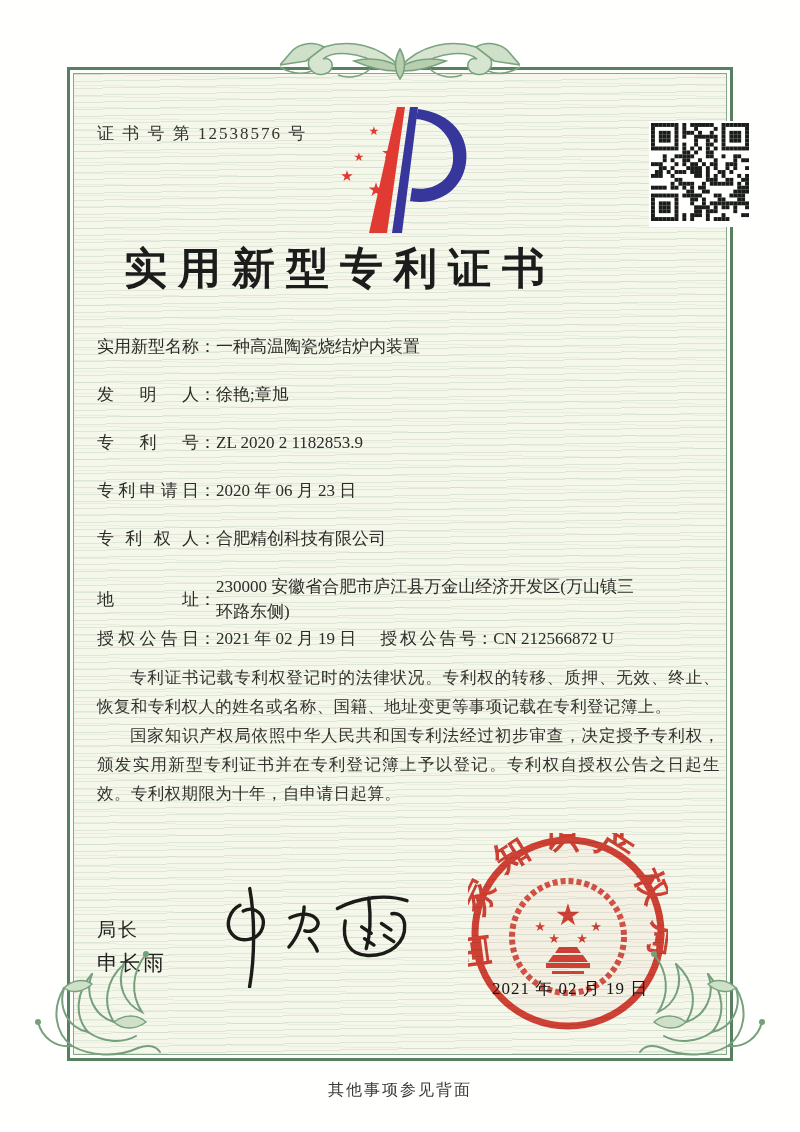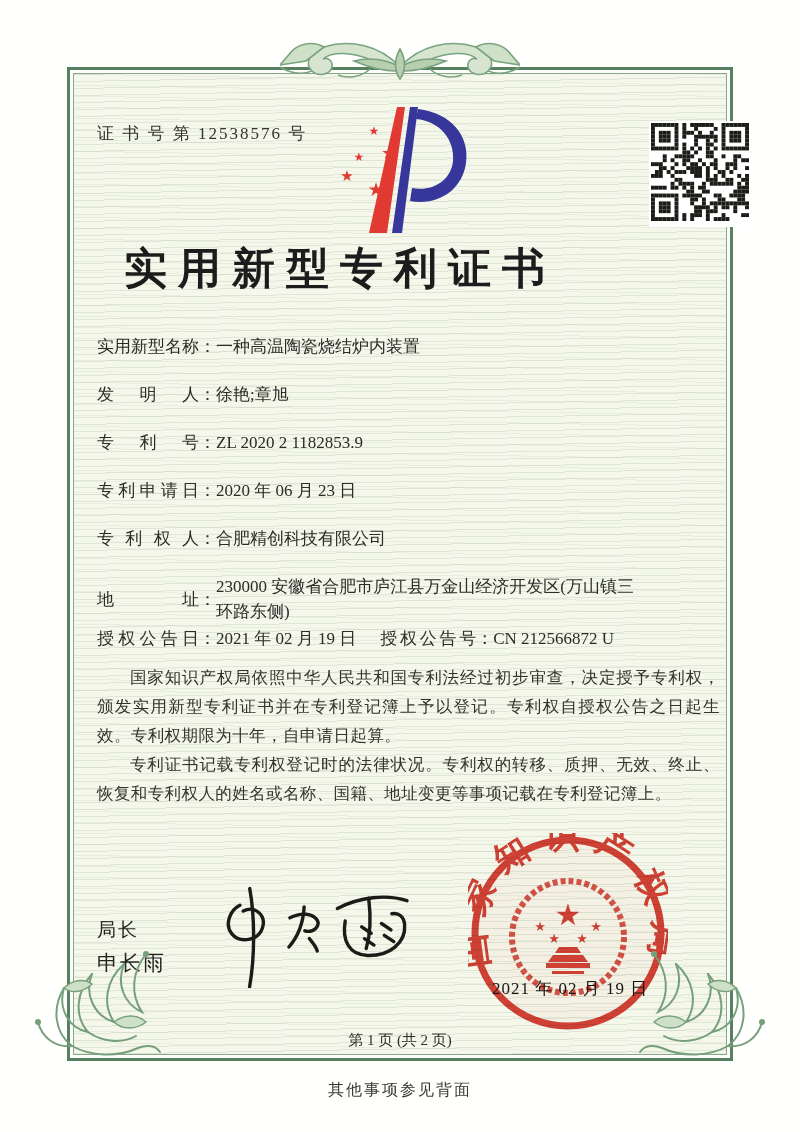--- a/index.html
+++ b/index.html
@@ -479,22 +479,22 @@
       <span>2021 年 02 月 19 日</span>
       <span class="group2">
         <span class="flabel">授权公告号</span>
           <span class="fcolon">：</span>
         <span>CN 212566872 U</span>
       </span>
     </div>
   </div>
 
   <div class="abs paras">
+    <p>专利证书记载专利权登记时的法律状况。专利权的转移、质押、无效、终止、恢复和专利权人的姓名或名称、国籍、地址变更等事项记载在专利登记簿上。</p>
     <p>国家知识产权局依照中华人民共和国专利法经过初步审查，决定授予专利权，颁发实用新型专利证书并在专利登记簿上予以登记。专利权自授权公告之日起生效。专利权期限为十年，自申请日起算。</p>
-    <p>专利证书记载专利权登记时的法律状况。专利权的转移、质押、无效、终止、恢复和专利权人的姓名或名称、国籍、地址变更等事项记载在专利登记簿上。</p>
   </div>
 
   <div class="abs sig-role">局长</div>
   <div class="abs sig-name">申长雨</div>
 
   <svg class="abs sig-hand" width="210" height="110" viewBox="0 0 210 110">
     <g stroke="#1b1b18" stroke-width="3.4" fill="none" stroke-linecap="round" transform="rotate(-4 105 55)">
       <path d="M30,22 C20,26 13,40 20,50 C27,60 46,59 51,46 C56,33 44,23 33,28"></path>
       <path d="M41,6 C44,32 42,72 34,104"></path>
       <path d="M94,28 C92,44 85,58 76,67"></path>
@@ -528,16 +528,15 @@
         <text x="128" y="98" font-size="13">★</text>
       </g>
       <path d="M87,120 h26 l-4,-6 h-18 z"></path>
       <path d="M80,129 h40 l-5,-7 h-30 z"></path>
       <rect x="78" y="130" width="44" height="5"></rect>
       <rect x="84" y="138" width="32" height="3"></rect>
     </g>
   </svg>
   <div class="abs seal-date">2021 年 02 月 19 日</div>
 
-  <div class="abs page-ind">第 1 页 (共 2 页)</div>
   <div class="abs back-note">其他事项参见背面</div>
 
 </div>
 
 </body></html>

